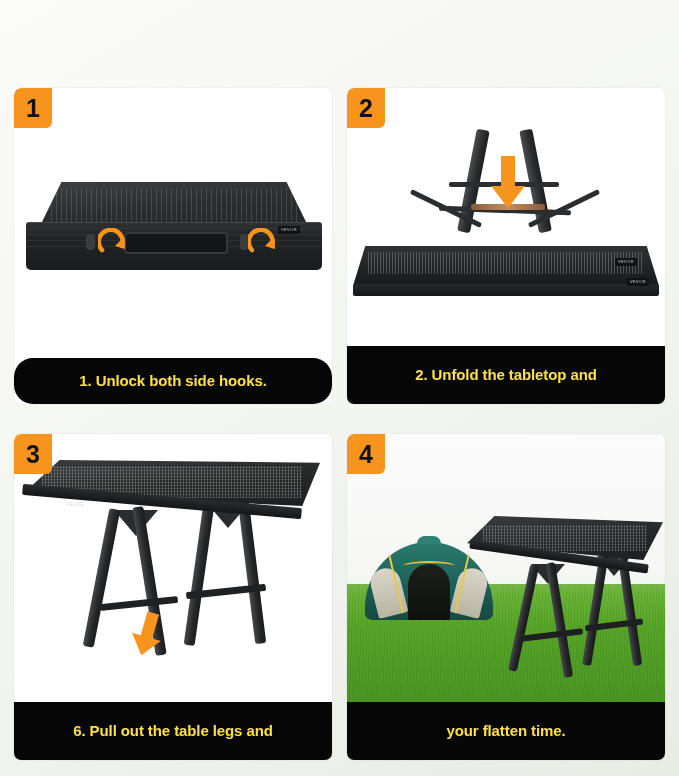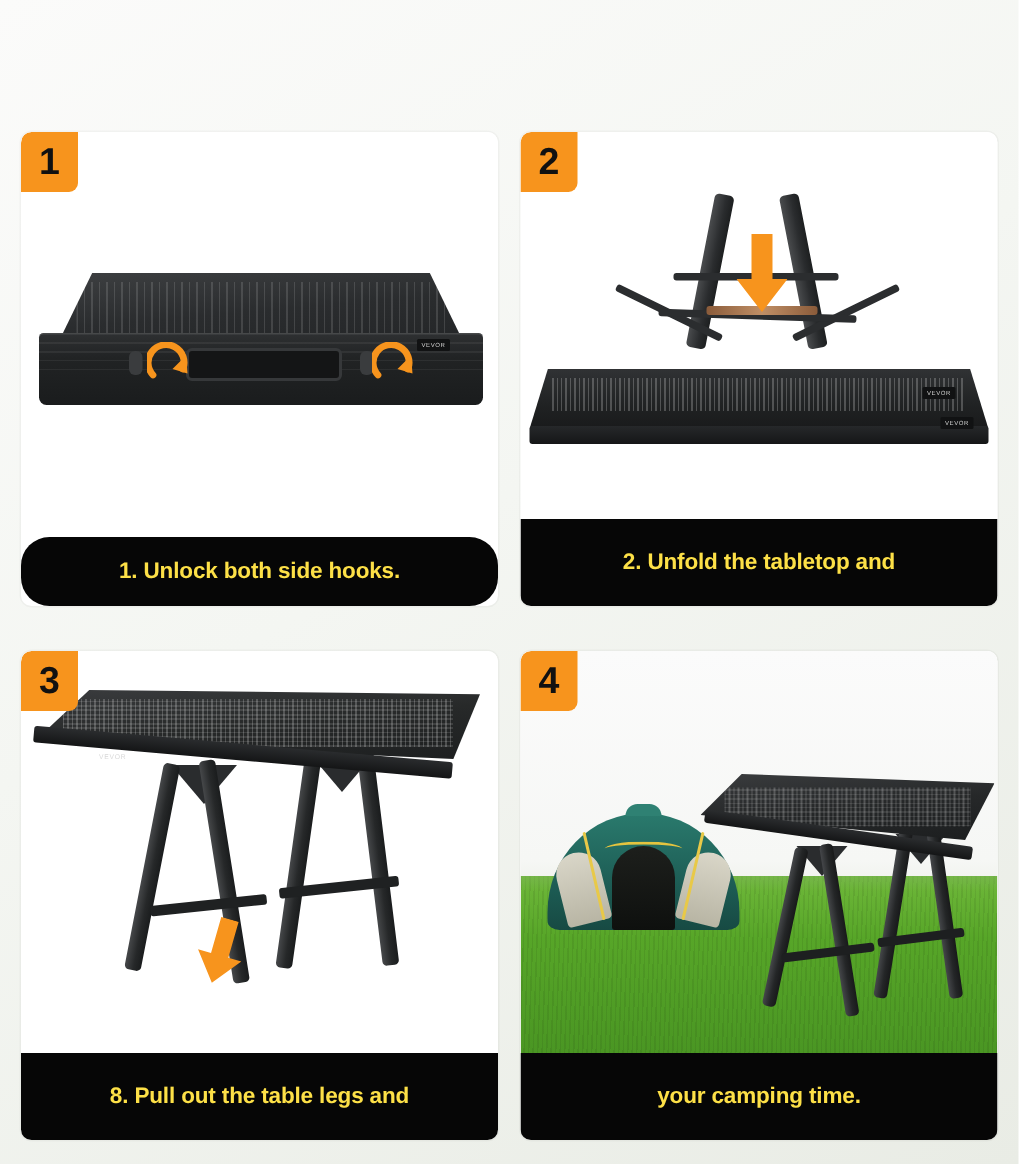--- a/index.html
+++ b/index.html
@@ -546,21 +546,21 @@
           <div class="apron3"></div>
           <div class="logo3">VEVOR</div>
           <div class="arrow-down3">
             <svg viewBox="0 0 30 46" width="30" height="46">
               <path d="M9 0 L21 0 L21 25 L30 25 L15 44 L0 25 L9 25 Z" fill="#f7941d"></path>
             </svg>
           </div>
         </div>
       </div>
       <div class="caption">
-        <span>8. Pull out the table legs and</span>
+        <span>6. Pull out the table legs and</span>
       </div>
     </div>
 
     <div class="panel p4">
       <div class="badge">4</div>
       <div class="panel-media">
         <div class="scene4">
           <div class="grass"></div>
           <div class="tent">
             <div class="tent-dome"></div>
@@ -579,18 +579,18 @@
             <div class="t4-leg e3"></div>
             <div class="t4-leg e4"></div>
             <div class="t4-rail r1"></div>
             <div class="t4-rail r2"></div>
             <div class="t4-top"></div>
             <div class="t4-apron"></div>
           </div>
         </div>
       </div>
       <div class="caption">
-        <span>your camping time.</span>
+        <span>your flatten time.</span>
       </div>
     </div>
 
   </div>
 </div>
 
 </body></html>

